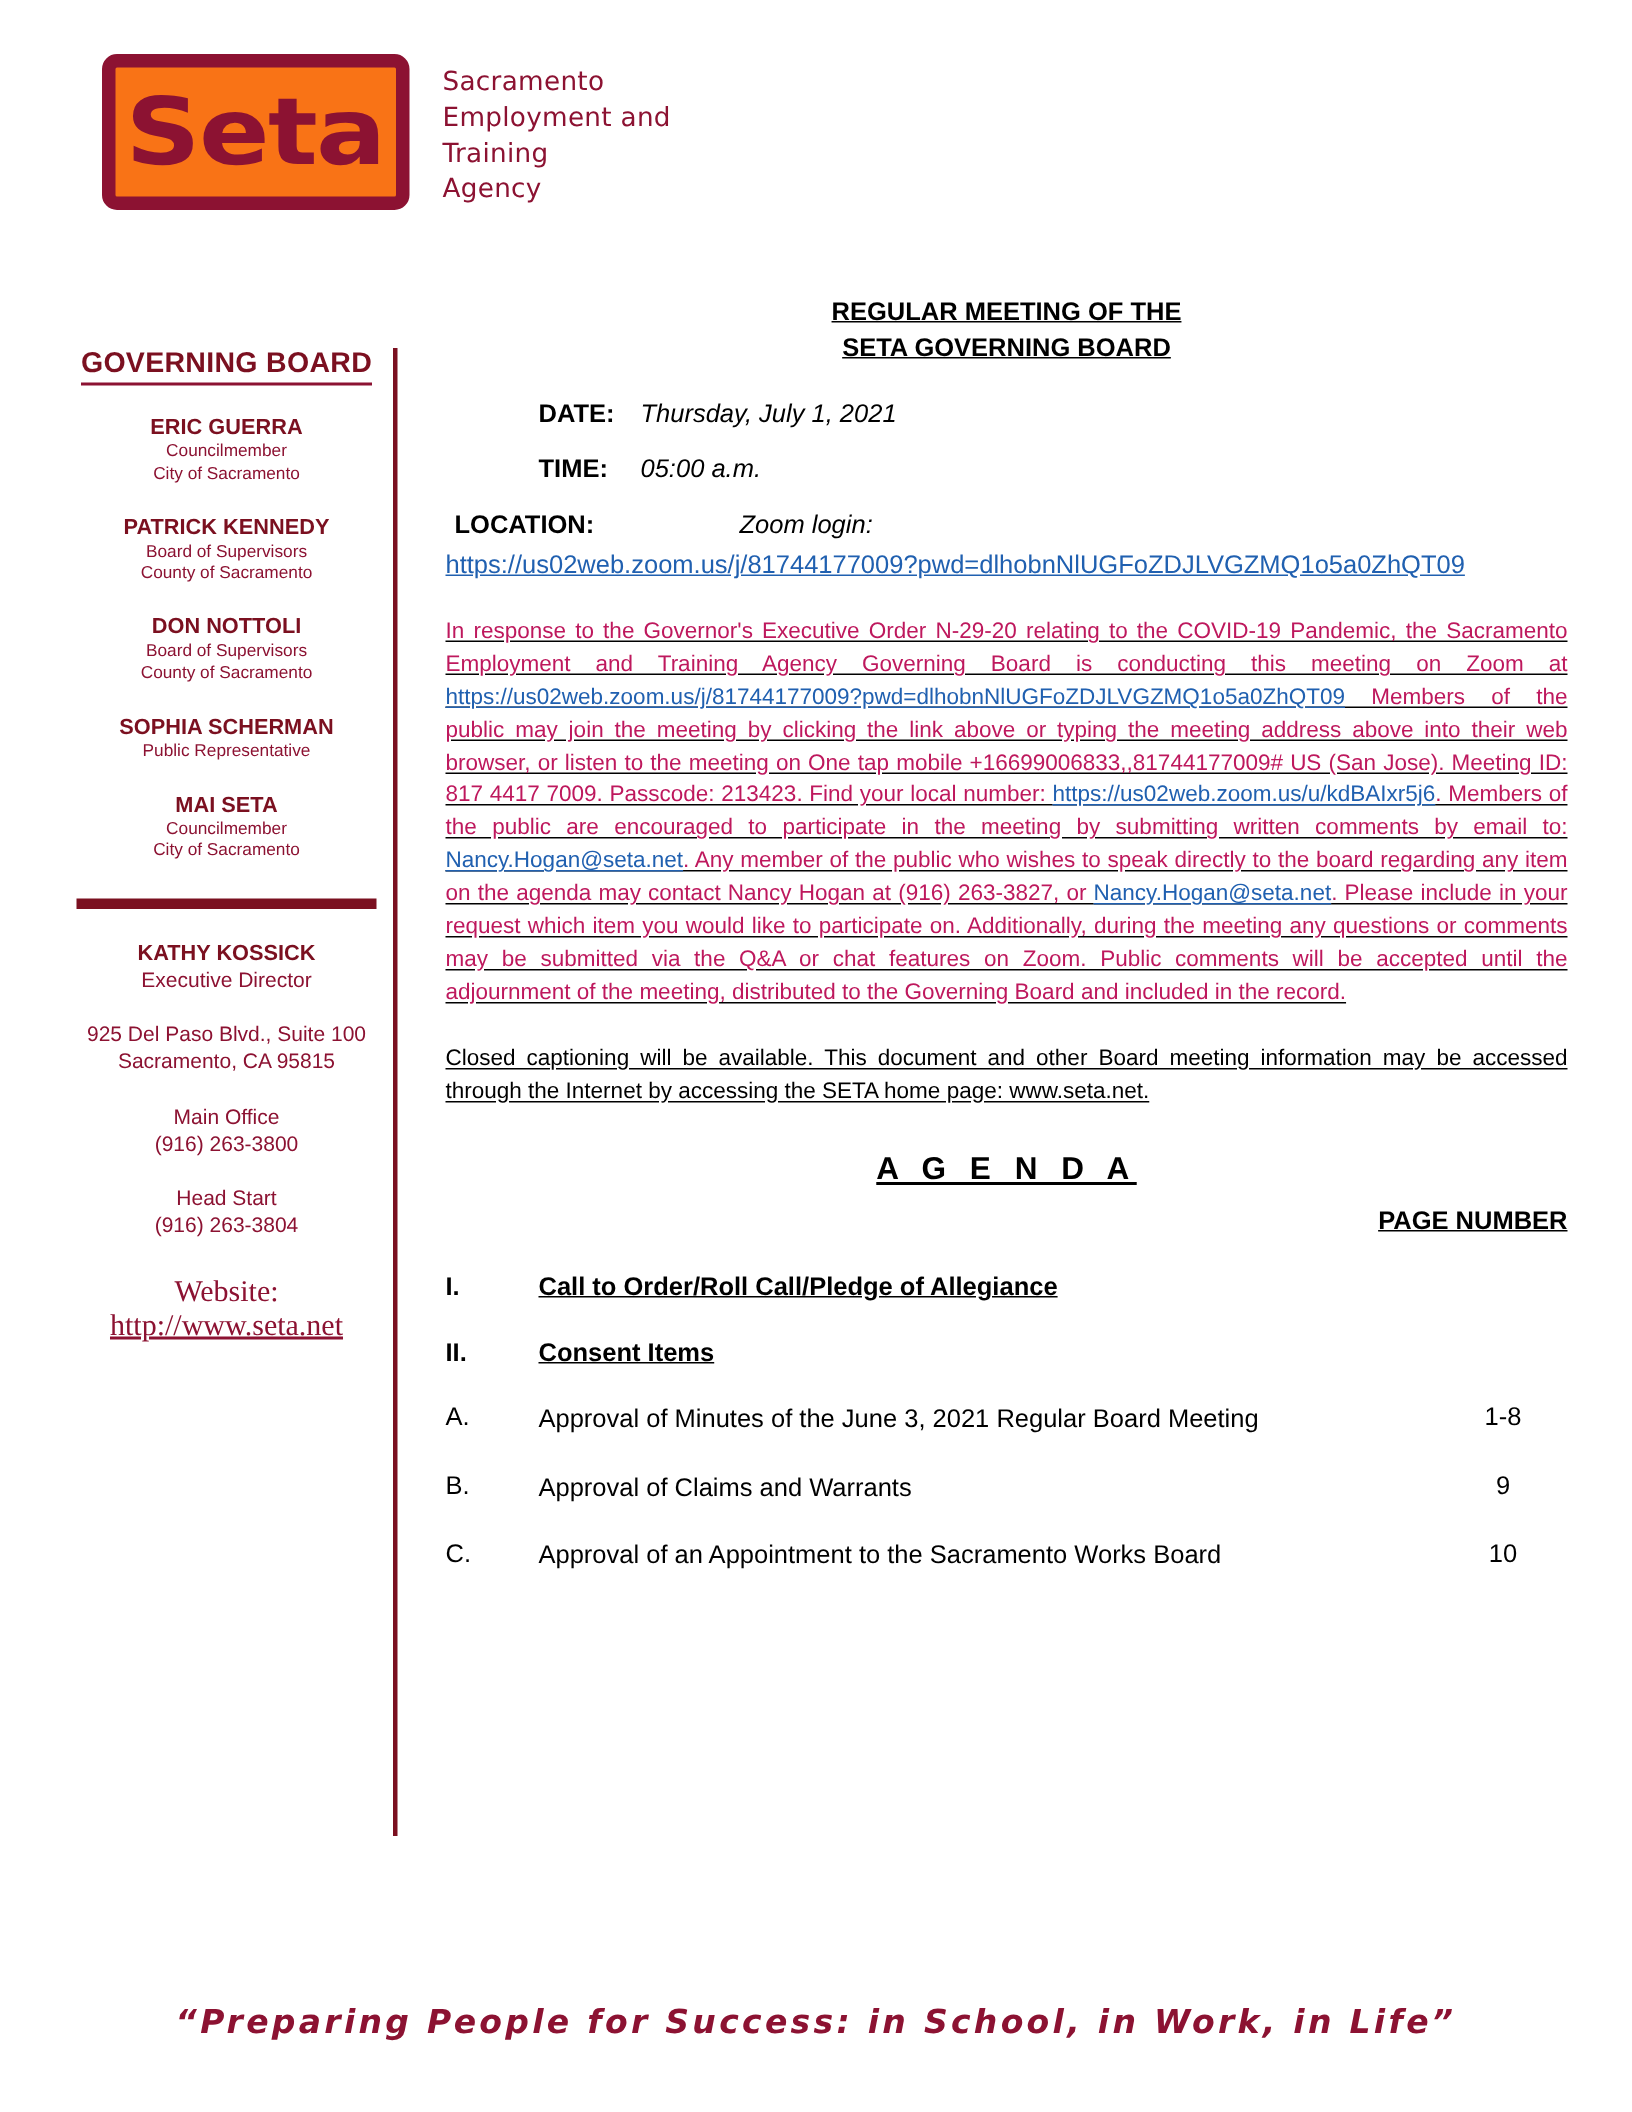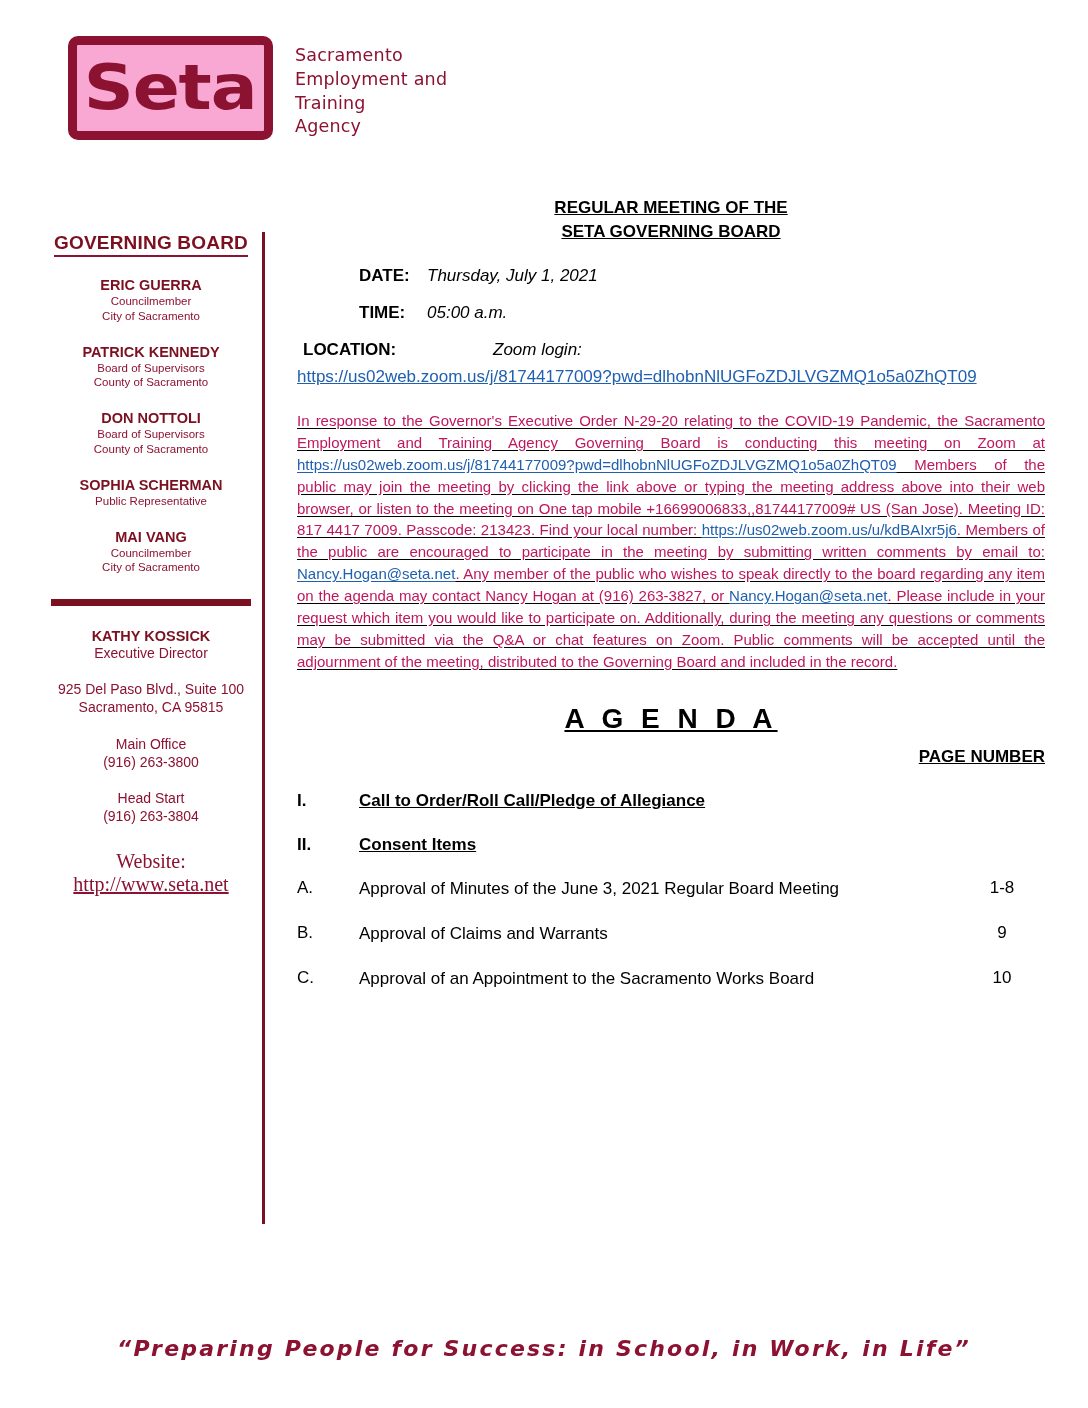--- a/index.html
+++ b/index.html
@@ -27,21 +27,21 @@
   }
   #logo-mark {
     width: 205px;
     height: 104px;
     border: 9px solid #8C1232;
     border-radius: 10px;
     box-sizing: border-box;
     display: flex;
     align-items: center;
     justify-content: center;
-    background: #f9a8d4;
+    background: #f97316;
     position: relative;
   }
   #logo-wordmark {
     font-family: "DejaVu Sans", sans-serif;
     font-size: 62px;
     font-weight: 700;
     color: #8C1232;
     letter-spacing: -1px;
     line-height: 1;
     transform: scaleX(1.12);
@@ -187,21 +187,21 @@
     text-justify: inter-word;
     text-decoration: underline;
     text-underline-offset: 2px;
   }
   .body-para .nolink { color: #be185d; margin-top: 28px; }
 
   
   #agenda-heading {
     margin-top: 30px;
     text-align: center;
-    font-size: 28px;
+    font-size: 21px;
     font-weight: bold;
     letter-spacing: 5px;
   }
   #agenda-heading span { text-decoration: underline; }
 
   #page-number-heading {
     margin-top: 12px;
     text-align: right;
     font-size: 17px;
     font-weight: bold;
@@ -288,21 +288,21 @@
     <div class="member-role">Board of Supervisors</div>
     <div class="member-role">County of Sacramento</div>
   </div>
 
   <div class="member">
     <div class="member-name">SOPHIA SCHERMAN</div>
     <div class="member-role">Public Representative</div>
   </div>
 
   <div class="member">
-    <div class="member-name">MAI VANG</div>
+    <div class="member-name">MAI SETA</div>
     <div class="member-role">Councilmember</div>
     <div class="member-role">City of Sacramento</div>
   </div>
 
   <div id="sidebar-divider"></div>
 
   <div id="exec-block">
     <div id="exec-name">KATHY KOSSICK</div>
     <div id="exec-title">Executive Director</div>
   </div>
@@ -347,20 +347,21 @@
       <div class="meta-label wide"><span>LOCATION</span>:</div>
       <div class="meta-value">Zoom login:</div>
     </div>
     <div id="zoom-link-block">
       <span class="link">https://us02web.zoom.us/j/81744177009?pwd=dlhobnNlUGFoZDJLVGZMQ1o5a0ZhQT09</span>
     </div>
   </div>
 
   <div class="body-para"><span class="nolink">In response to the Governor's Executive Order N-29-20 relating to the COVID-19 Pandemic, the Sacramento Employment and Training Agency Governing Board is conducting this meeting on Zoom at </span><span class="link">https://us02web.zoom.us/j/81744177009?pwd=dlhobnNlUGFoZDJLVGZMQ1o5a0ZhQT09</span><span class="nolink"> Members of the public may join the meeting by clicking the link above or typing the meeting address above into their web browser, or listen to the meeting on One tap mobile +16699006833,,81744177009# US (San Jose).  Meeting ID: 817 4417 7009. Passcode: 213423. Find your local number:  </span><span class="link">https://us02web.zoom.us/u/kdBAIxr5j6</span><span class="nolink">.  Members of the public are encouraged to participate in the meeting by submitting written comments by email to: </span><span class="link">Nancy.Hogan@seta.net</span><span class="nolink">. Any member of the public who wishes to speak directly to the board regarding any item on the agenda may contact Nancy Hogan at (916) 263-3827, or </span><span class="link">Nancy.Hogan@seta.net</span><span class="nolink">. Please include in your request which item you would like to participate on. Additionally, during the meeting any questions or comments may be submitted via the Q&amp;A or chat features on Zoom. Public comments will be accepted until the adjournment of the meeting, distributed to the Governing Board and included in the record.</span></div>
 
+  <div class="body-para">Closed captioning will be available.  This document and other Board meeting information may be accessed through the Internet by accessing the SETA home page: www.seta.net.</div>
 
   <div id="agenda-heading"><span>A G E N D A</span></div>
 
   <div id="page-number-heading"><span>PAGE NUMBER</span></div>
 
   <div class="agenda-roman">
     <div class="num">I.</div>
     <div class="txt">Call to Order/Roll Call/Pledge of Allegiance</div>
   </div>
 

